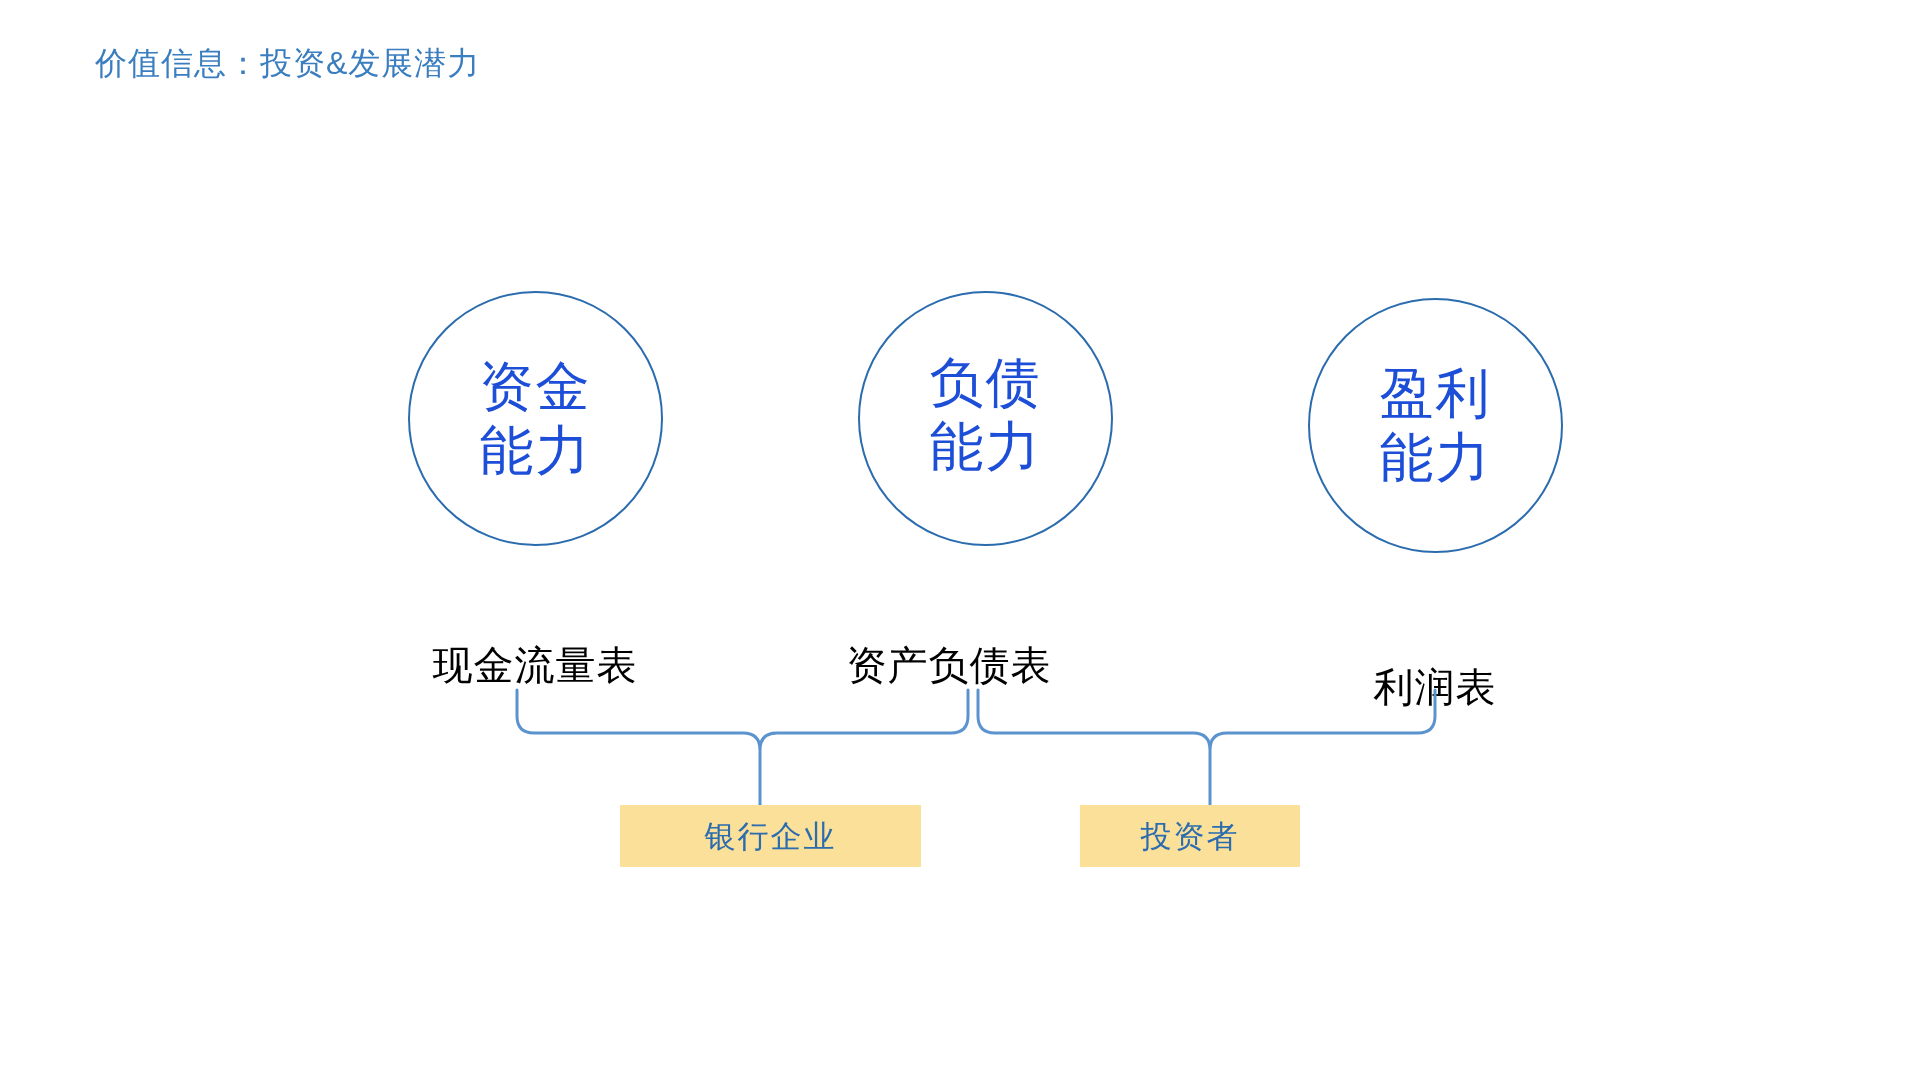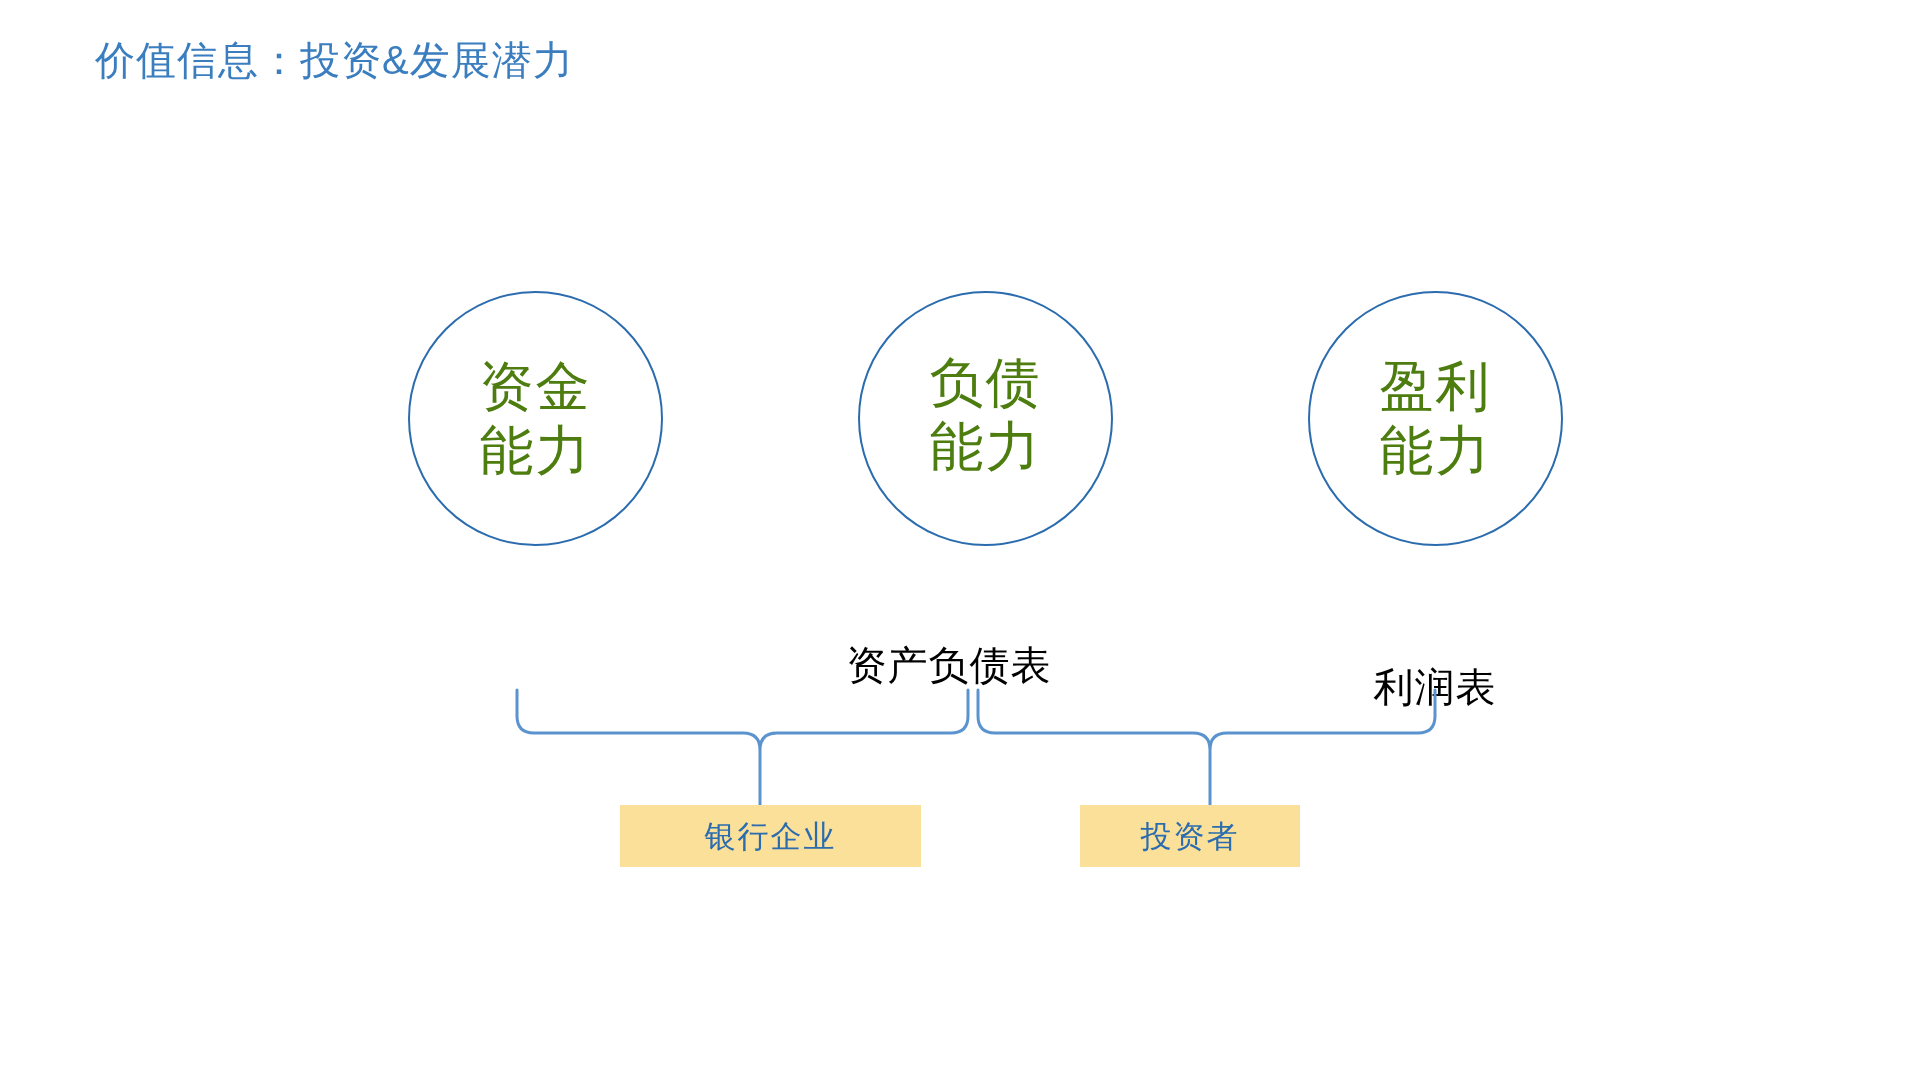--- a/index.html
+++ b/index.html
@@ -15,22 +15,22 @@
     width: 1920px;
     height: 1080px;
     background: #ffffff;
     overflow: hidden;
   }
 
   
   #slide-title {
     position: absolute;
     left: 95px;
-    top: 36px;
-    font-size: 40px;
+    top: 44px;
+    font-size: 32px;
     line-height: 1.2;
     letter-spacing: 1px;
     color: #3A7EBF;
     white-space: nowrap;
     font-weight: 400;
   }
 
   
   .circle-node {
     position: absolute;
@@ -38,21 +38,21 @@
     height: 255px;
     border: 2.5px solid #2B6CAE;
     border-radius: 50%;
     box-sizing: border-box;
     display: flex;
     align-items: center;
     justify-content: center;
     background: #ffffff;
   }
   .circle-label {
-    color: #4d7c0f;
+    color: #1d4ed8;
     font-size: 54px;
     line-height: 1.18;
     text-align: center;
     letter-spacing: 2px;
     white-space: pre-line;
     font-weight: 400;
   }
 
   
   .statement-label {
@@ -106,25 +106,26 @@
   <div class="circle-node" style="left:408px; top:291px;">
     <div class="circle-label">资金
 能力</div>
   </div>
 
   <div class="circle-node" style="left:858px; top:291px;font-family:Liberation Mono, monospace;">
     <div class="circle-label">负债
 能力</div>
   </div>
 
-  <div class="circle-node" style="left:1308px; top:291px;">
+  <div class="circle-node" style="left:1308px; top:298px;">
     <div class="circle-label">盈利
 能力</div>
   </div>
 
+  <div class="statement-label" style="left:535px; top:643px;">现金流量表</div>
 
   <div class="statement-label" style="left:949px; top:643px;">资产负债表</div>
 
   <div class="statement-label" style="left:1435px; top:665px;">利润表</div>
 
   <svg id="brace-layer" viewBox="0 0 1920 1080">
     <g fill="none" stroke="#5B93CE" stroke-width="3" stroke-linecap="round" stroke-linejoin="round">
 
       <path d="M 517 690
                L 517 716

